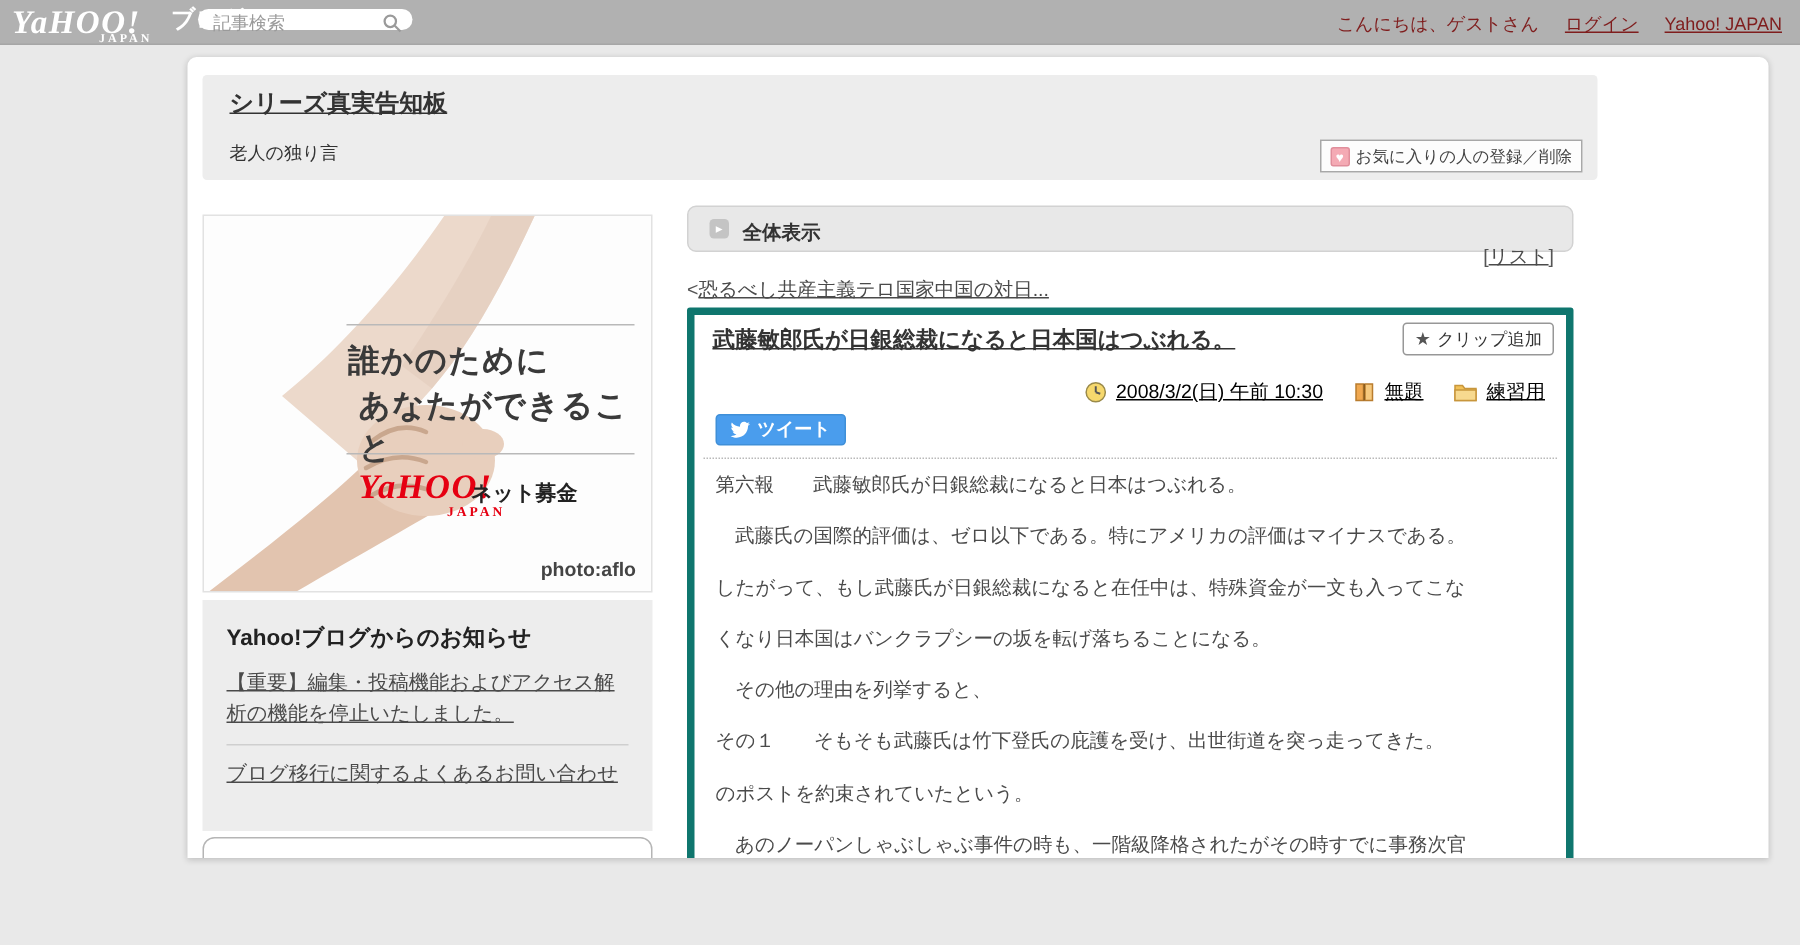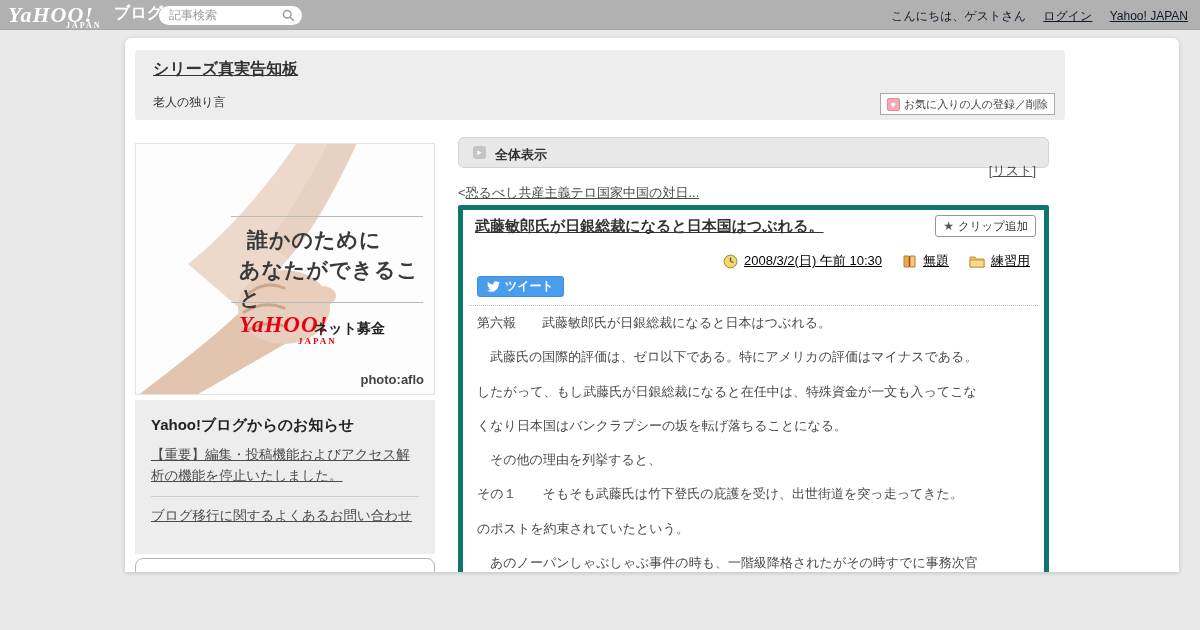--- a/index.html
+++ b/index.html
@@ -19,31 +19,31 @@
   .tb-yahoo {
     font-family:"Liberation Serif","DejaVu Serif",serif;
     font-weight:bold; font-size:22px; letter-spacing:1px; font-style:italic;
   }
   .tb-japan {
     position:absolute; left:58px; top:19px; font-size:8px; font-weight:bold;
     letter-spacing:2px; font-family:"Liberation Serif","DejaVu Serif",serif;
   }
   .tb-service { position:absolute; left:114px; top:3px; font-size:16px; font-weight:bold; color:#fff; }
   .tb-search {
-    position:absolute; left:159px; top:6px; width:143px; height:19px;
+    position:absolute; left:132px; top:6px; width:143px; height:14px;
     background:#fff; border-radius:10px; border:none;
   }
   .tb-search input {
     position:absolute; left:10px; top:1px; width:110px; height:16px;
     border:none; outline:none; font-size:12px; color:#555; background:transparent;
   }
   .tb-search input::placeholder { color:#9a9a9a; opacity:1; }
   .tb-mag { position:absolute; right:7px; top:3px; }
   .tb-right { position:absolute; right:12px; top:8px; font-size:12px; color:#f4f4f4; }
-  .tb-right span, .tb-right a { margin-left:14px; color:#0f172a; }
+  .tb-right span, .tb-right a { margin-left:14px; color:#7f1d1d; }
   .tb-right a { text-decoration:underline; }
 
   
   .card {
     position:absolute; left:125px; top:38px; width:1054px; height:534px;
     background:#fff; border-radius:6px 6px 0 0;
     box-shadow:0 1px 4px rgba(0,0,0,.18); overflow:hidden;
   }
 
   
@@ -197,21 +197,21 @@
     <svg class="hands" width="298" height="250" viewBox="0 0 298 250">
       <rect width="298" height="250" fill="#fdfdfd"></rect>
       <path d="M225,-10 C200,45 178,85 152,115 C138,131 122,148 102,163 L52,120 C92,88 136,38 168,-12 Z" fill="#ecd9cb"></path>
       <path d="M225,-10 C200,45 178,85 152,115 L132,100 C152,70 178,30 196,-10 Z" fill="#e3ccbc" opacity=".6"></path>
       <path d="M-12,262 C30,230 72,198 102,170 C122,152 140,140 160,149 C180,158 177,184 156,196 C118,218 58,252 18,276 Z" fill="#e2c4af"></path>
       <ellipse cx="148" cy="163" rx="46" ry="37" fill="#e8cfbd"></ellipse>
       <path d="M112,150 q18,-14 36,-6 M108,168 q20,-12 40,-4 M112,186 q18,-10 36,-4" stroke="#c9a78e" stroke-width="3" fill="none" stroke-linecap="round"></path>
       <ellipse cx="186" cy="152" rx="14" ry="10" fill="#e8cfbd"></ellipse>
     </svg>
     <div class="rule" style="left:95px; top:72px; width:192px;"></div>
-    <div class="ad-line" style="left:103px; top:82px;padding-left:8px;">誰かのために</div>
+    <div class="ad-line" style="left:88px; top:82px;padding-left:8px;">誰かのために</div>
     <div class="ad-line" style="left:103px; top:112px;">あなたができること</div>
     <div class="rule" style="left:95px; top:158px; width:192px;"></div>
     <div class="ad-logo">YaHOO!</div>
     <div class="ad-logo-sub">JAPAN</div>
     <div class="ad-service">ネット募金</div>
     <div class="ad-credit">photo:aflo</div>
   </div>
 
   <div class="notice">
     <h2>Yahoo!ブログからのお知らせ</h2>

